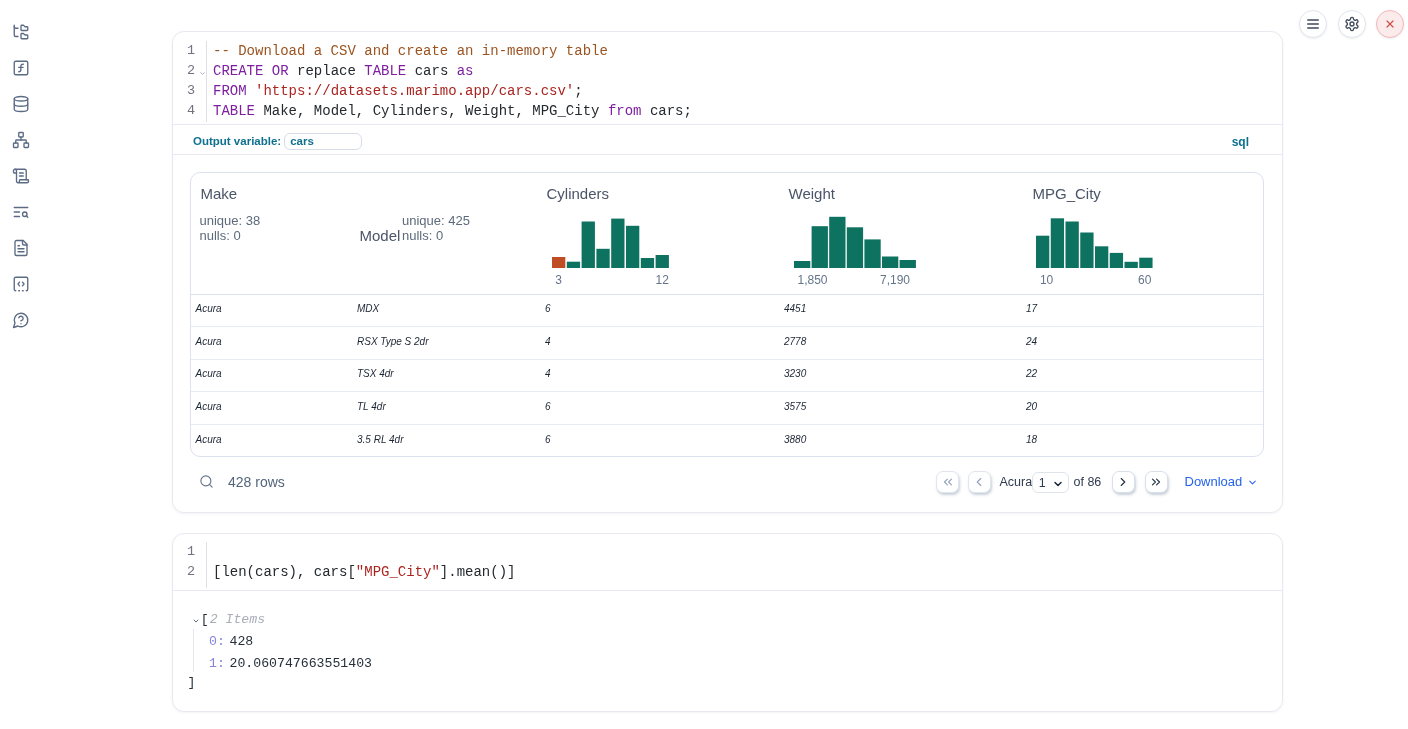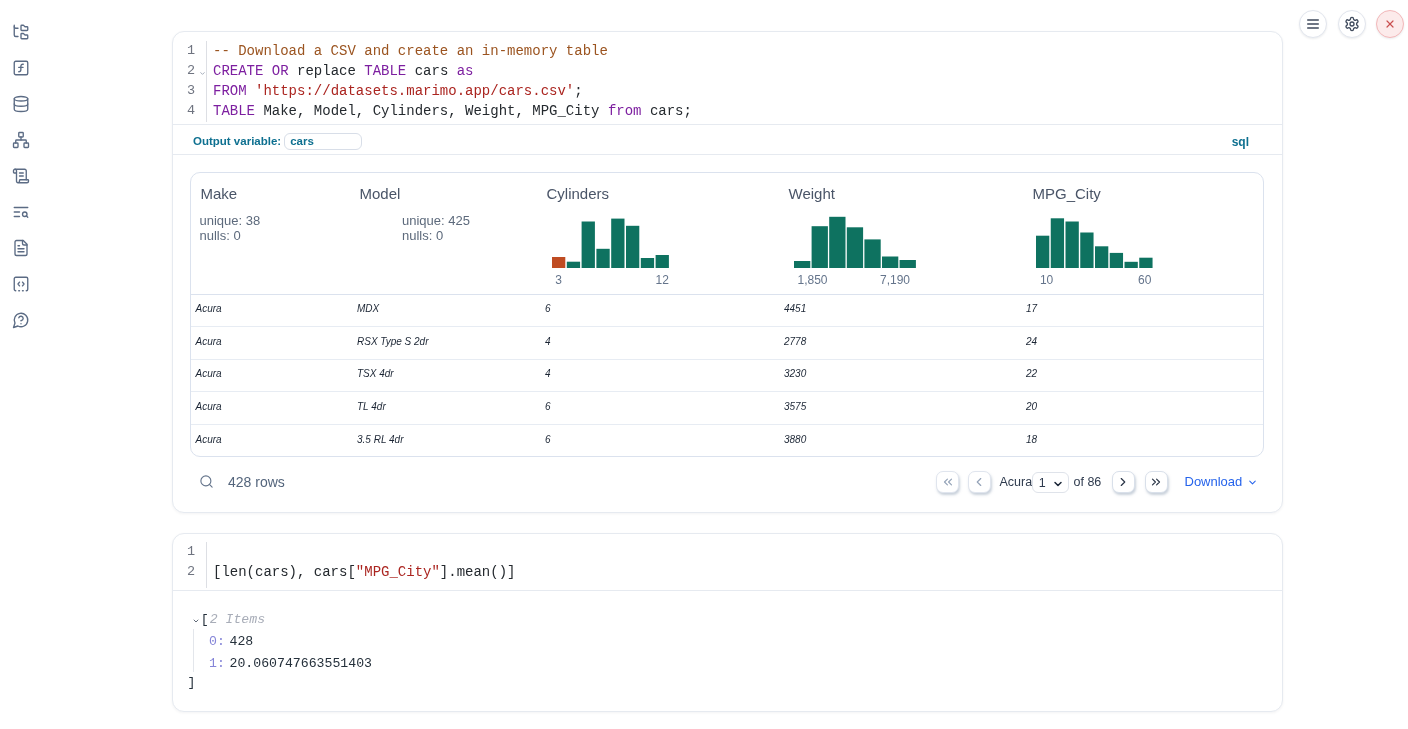--- a/index.html
+++ b/index.html
@@ -141,21 +141,21 @@
 <span class="cm-k">TABLE</span> Make, Model, Cylinders, Weight, MPG_City <span class="cm-k">from</span> cars;</div>
   </div>
   <div class="outvar">
     <span class="lbl">Output variable:</span>
     <input value="cars" style="">
     <span class="lang">sql</span>
   </div>
 
   <div id="dtable">
     <span class="htext" style="left:10px;">Make</span>
-    <span class="htext" style="left:169px;">Model</span>
+    <span class="htext" style="left:169px;margin-top:42px;">Model</span>
     <span class="htext" style="left:356px;">Cylinders</span>
     <span class="htext" style="left:598px;">Weight</span>
     <span class="htext" style="left:842px;">MPG_City</span>
     <div class="stat" style="left:9px;">unique: 38<br>nulls: 0</div>
     <div class="stat" style="left:168.5px;margin-left:43px;">unique: 425<br>nulls: 0</div>
     <svg class="hist" style="left:358.5px; top:39.5px;" width="125" height="76">
       <rect x="3" y="44" width="13.3" height="11" style="fill:#bf4c22"></rect>
       <rect x="17.8" y="48.7" width="13.3" height="6.3"></rect>
       <rect x="32.6" y="8.5" width="13.3" height="46.5"></rect>
       <rect x="47.4" y="35.8" width="13.3" height="19.2"></rect>

